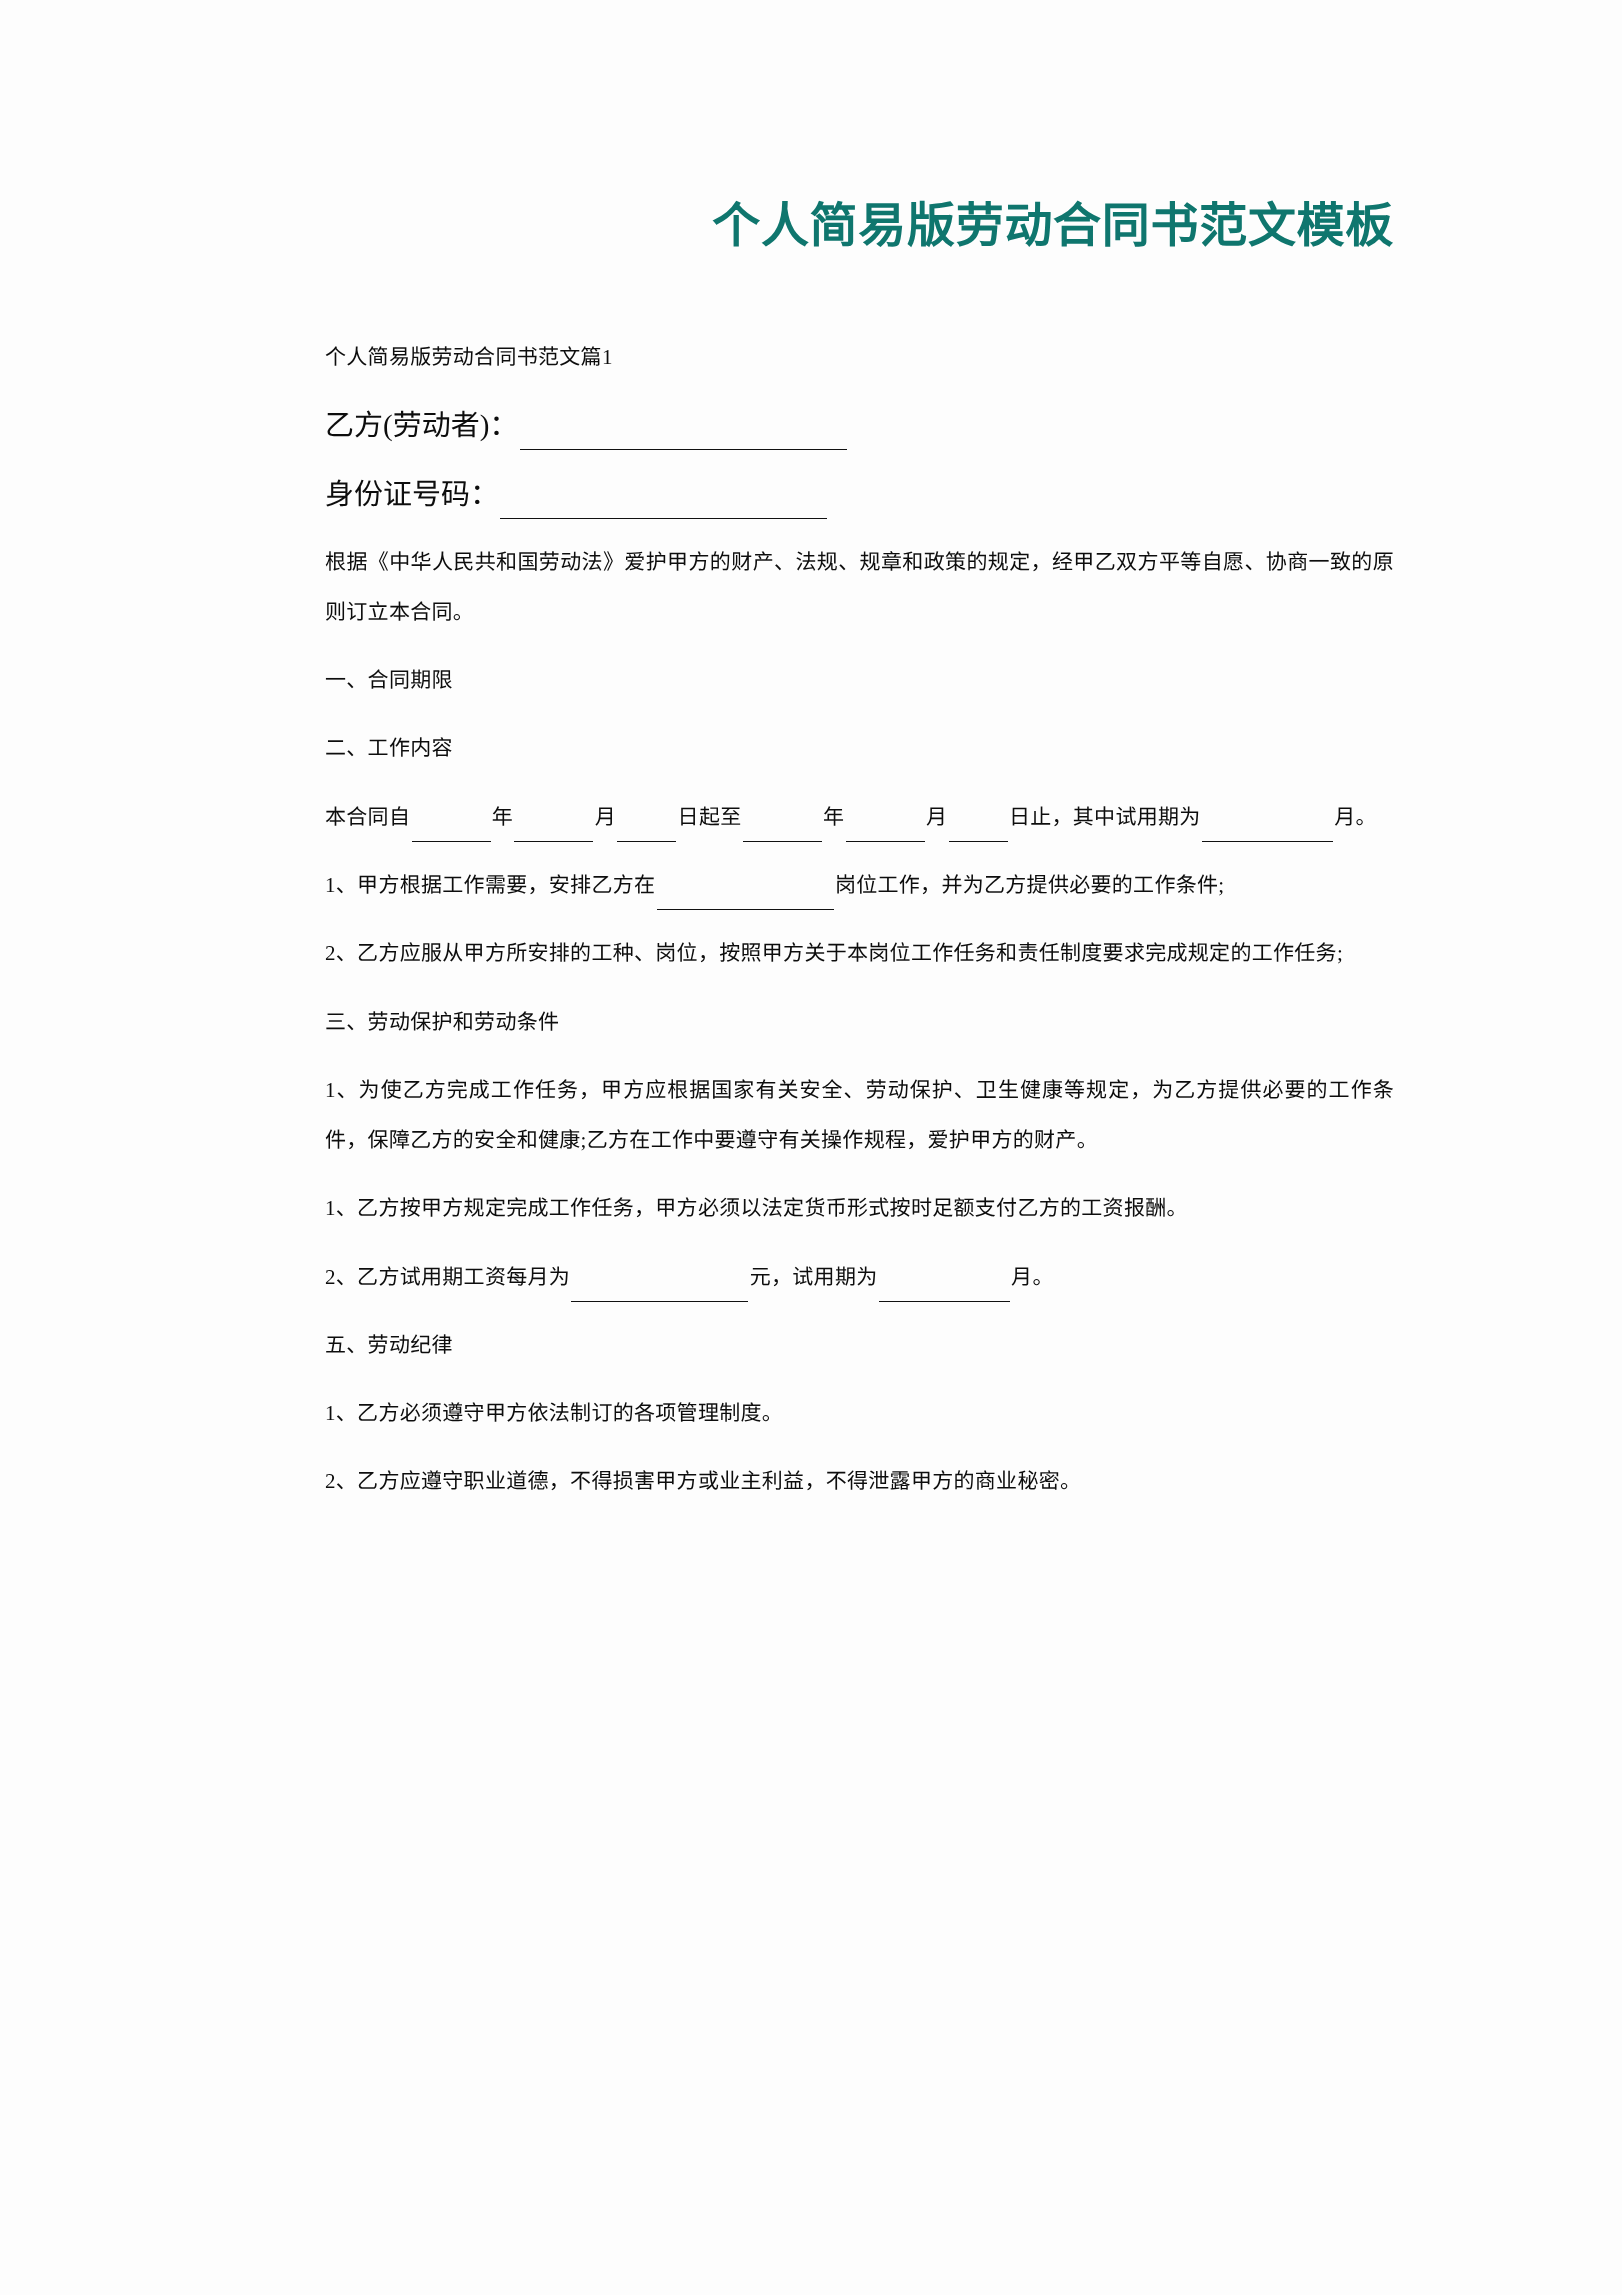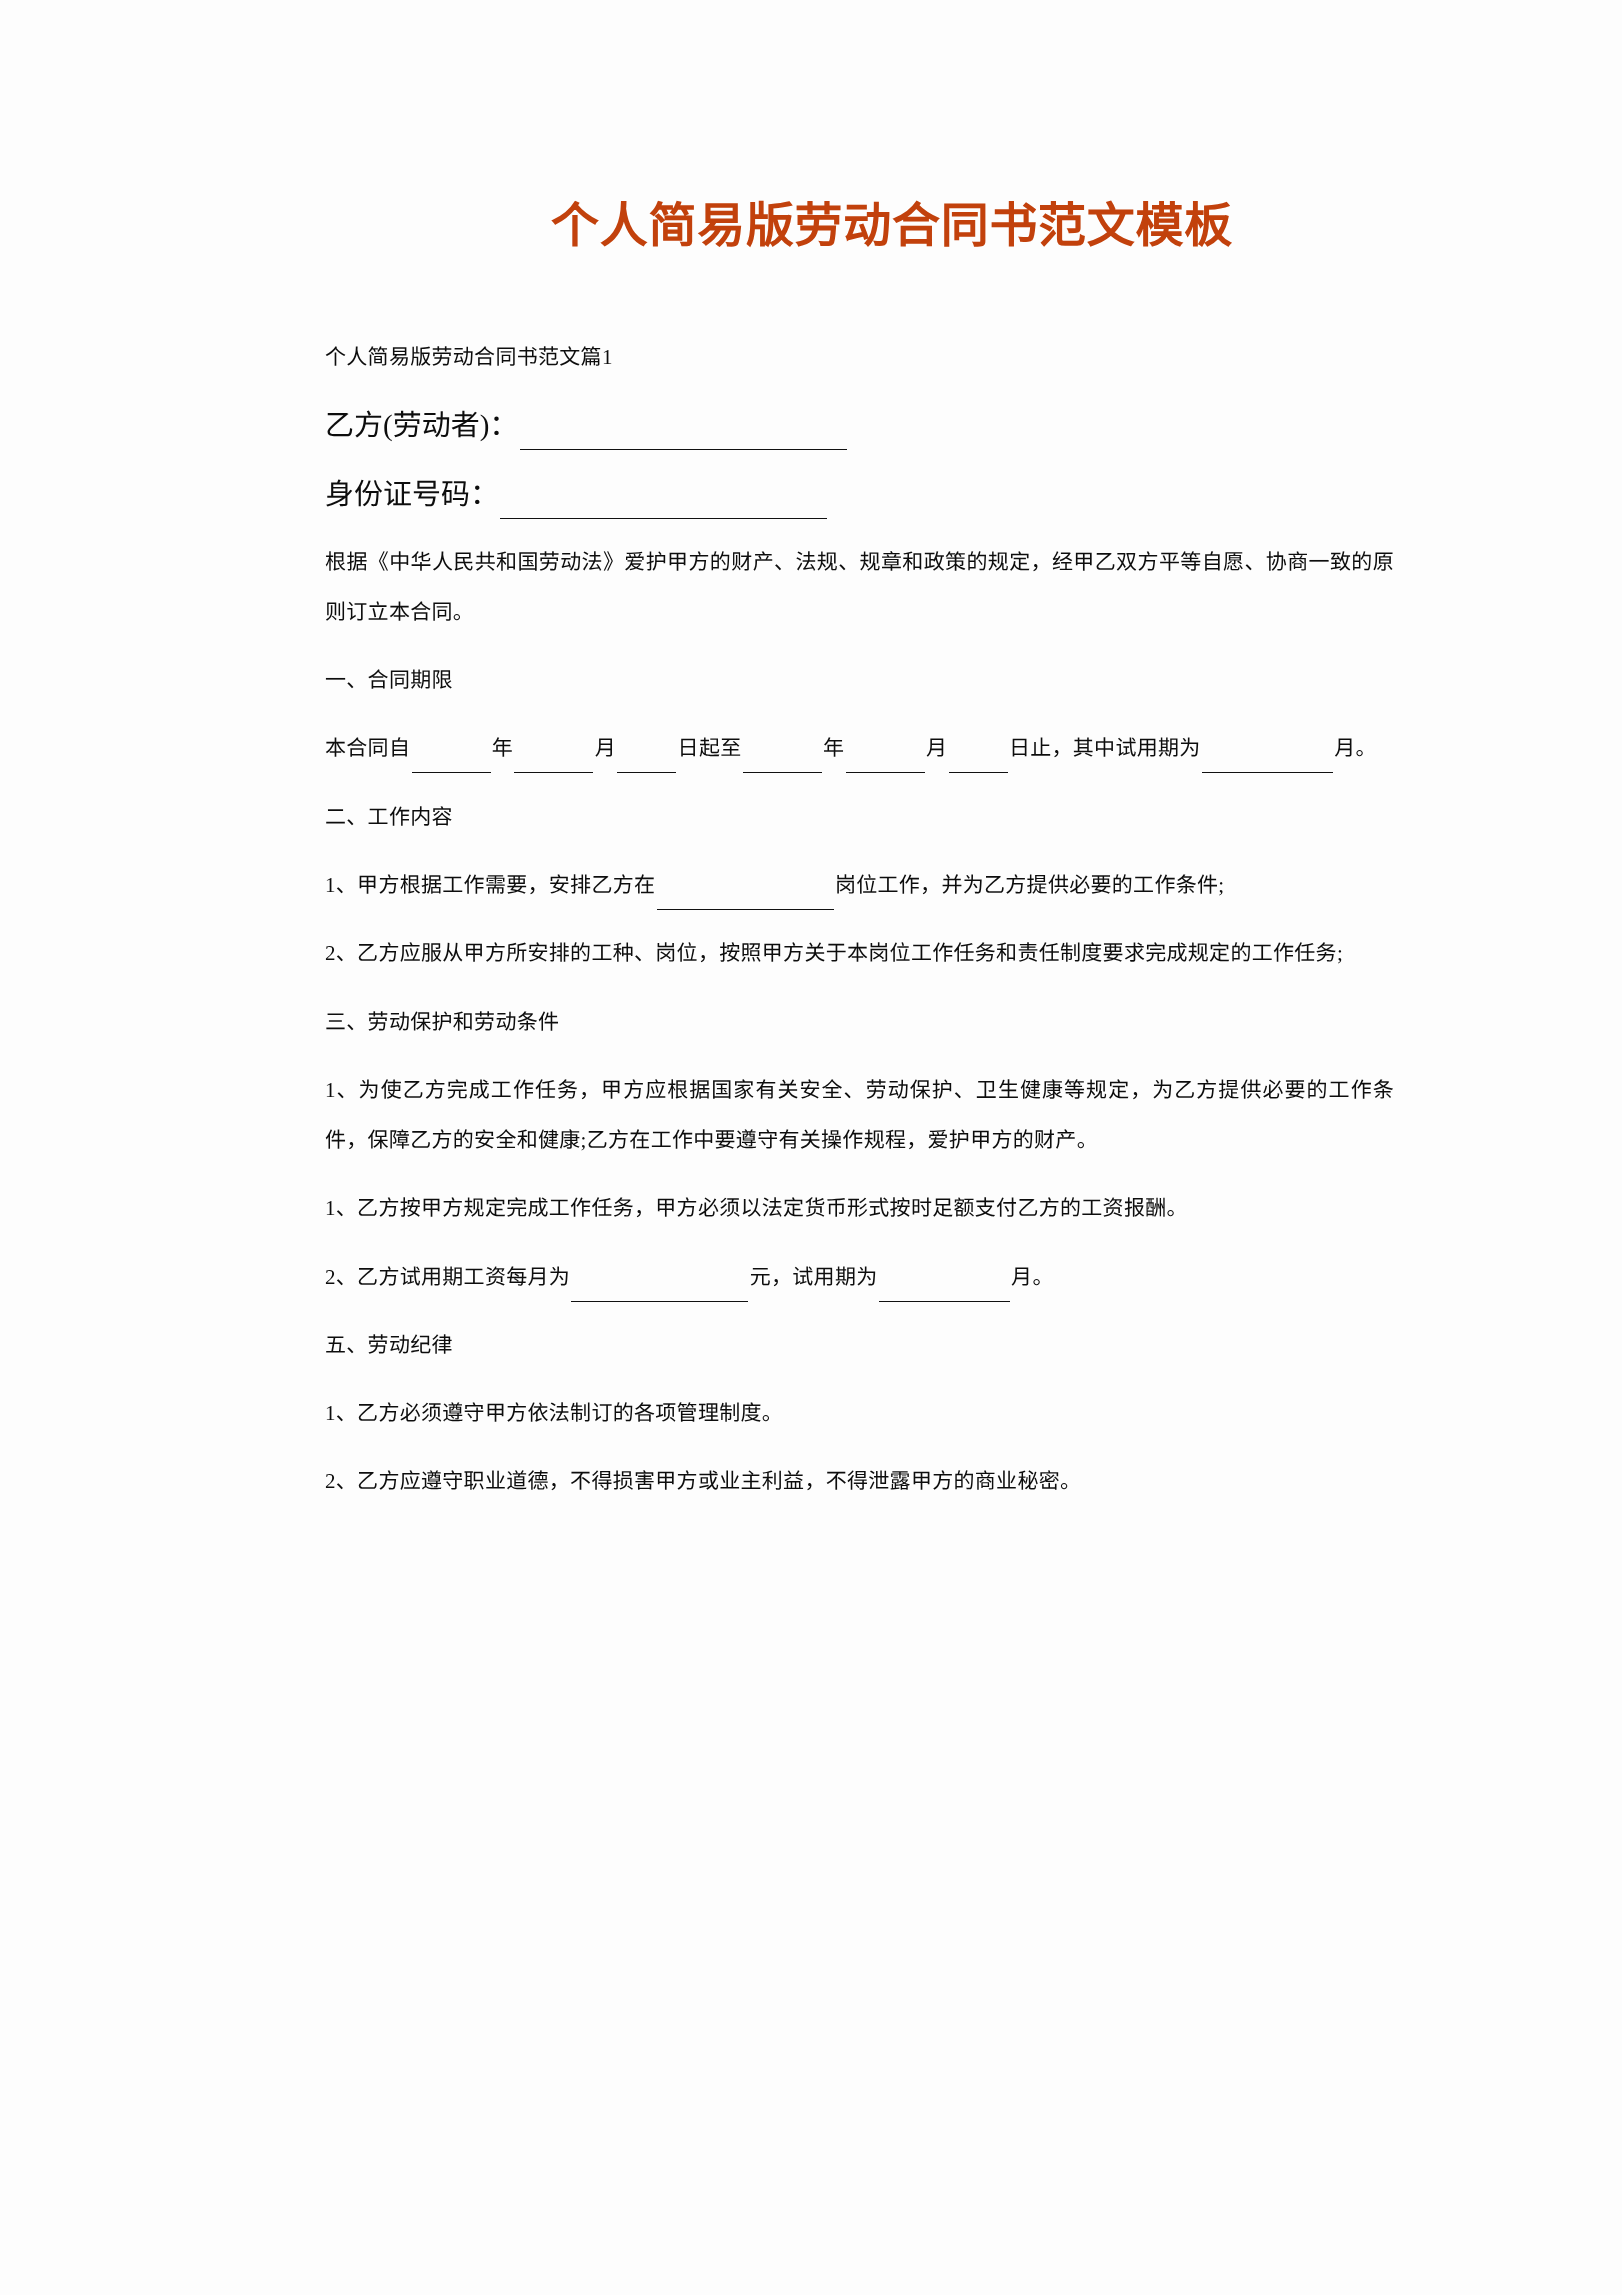--- a/index.html
+++ b/index.html
@@ -24,25 +24,25 @@
     left: 308px;
     top: 0;
     width: 1086px;
   }
   .doc-title {
     font-family: "Liberation Sans", "DejaVu Sans", sans-serif;
     font-weight: bold;
     font-size: 48px;
     line-height: 1;
     letter-spacing: 0.7px;
-    text-align: center;
+    text-align: right;
     margin: 0;
     padding-top: 202px;
     padding-left: 82px;
-    color: #c2410c;
+    color: #0f766e;
     white-space: nowrap;
   }
   .body-block {
     margin-top: 82px;
   }
   p.para {
     font-size: 21px;
     line-height: 50px;
     margin: 0 0 18.3px 0;
     text-align: justify;
@@ -92,23 +92,23 @@
         <span>乙方(劳动者)：</span><span class="blank b-xl"></span>
       </div>
 
       <div class="field-line">
         <span>身份证号码：</span><span class="blank b-xl"></span>
       </div>
 
       <p class="para indent">根据《中华人民共和国劳动法》爱护甲方的财产、法规、规章和政策的规定，经甲乙双方平等自愿、协商一致的原则订立本合同。</p>
 
       <p class="para indent">一、合同期限</p>
+      <p class="para indent">二、工作内容</p>
+
       <p class="para indent"><span>本合同自</span><span class="blank b-sm"></span><span>年</span><span class="blank b-sm"></span><span>月</span><span class="blank b-xs"></span><span>日起至</span><span class="blank b-sm"></span><span>年</span><span class="blank b-sm"></span><span>月</span><span class="blank b-xs"></span><span>日止，其中试用期为</span><span class="blank b-md"></span><span>月。</span></p>
-
-      <p class="para indent">二、工作内容</p>
       <p class="para indent"><span>1、甲方根据工作需要，安排乙方在</span><span class="blank b-lg"></span><span>岗位工作，并为乙方提供必要的工作条件;</span></p>
       <p class="para indent">2、乙方应服从甲方所安排的工种、岗位，按照甲方关于本岗位工作任务和责任制度要求完成规定的工作任务;</p>
 
       <p class="para indent">三、劳动保护和劳动条件</p>
       <p class="para indent">1、为使乙方完成工作任务，甲方应根据国家有关安全、劳动保护、卫生健康等规定，为乙方提供必要的工作条件，保障乙方的安全和健康;乙方在工作中要遵守有关操作规程，爱护甲方的财产。</p>
 
       <p class="para indent">1、乙方按甲方规定完成工作任务，甲方必须以法定货币形式按时足额支付乙方的工资报酬。</p>
       <p class="para indent"><span>2、乙方试用期工资每月为</span><span class="blank b-lg"></span><span>元，试用期为</span><span class="blank b-md"></span><span>月。</span></p>
 
       <p class="para indent">五、劳动纪律</p>

